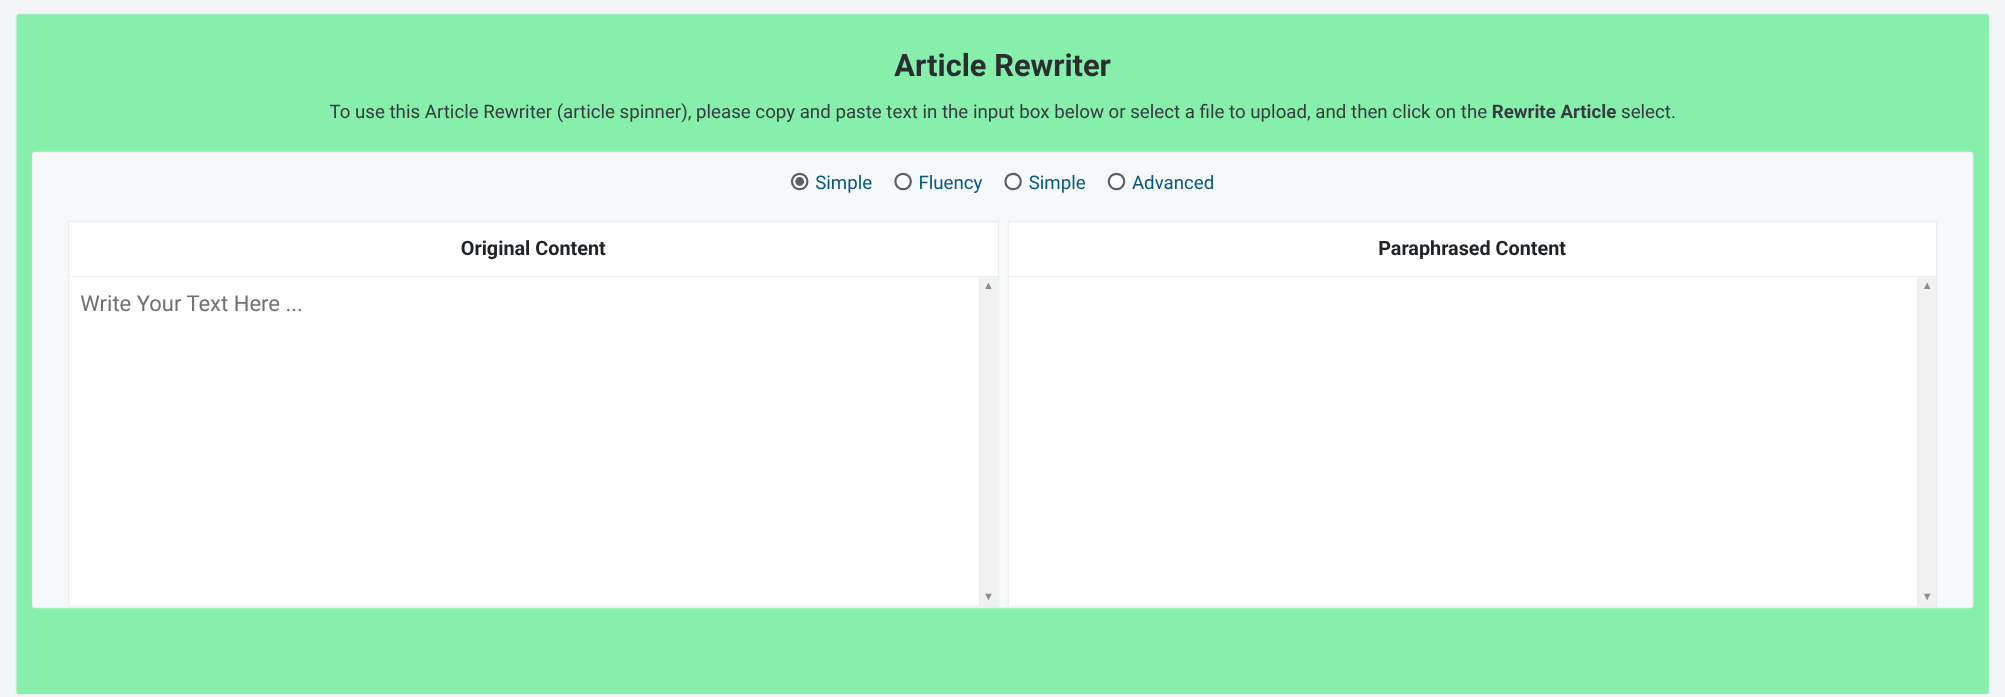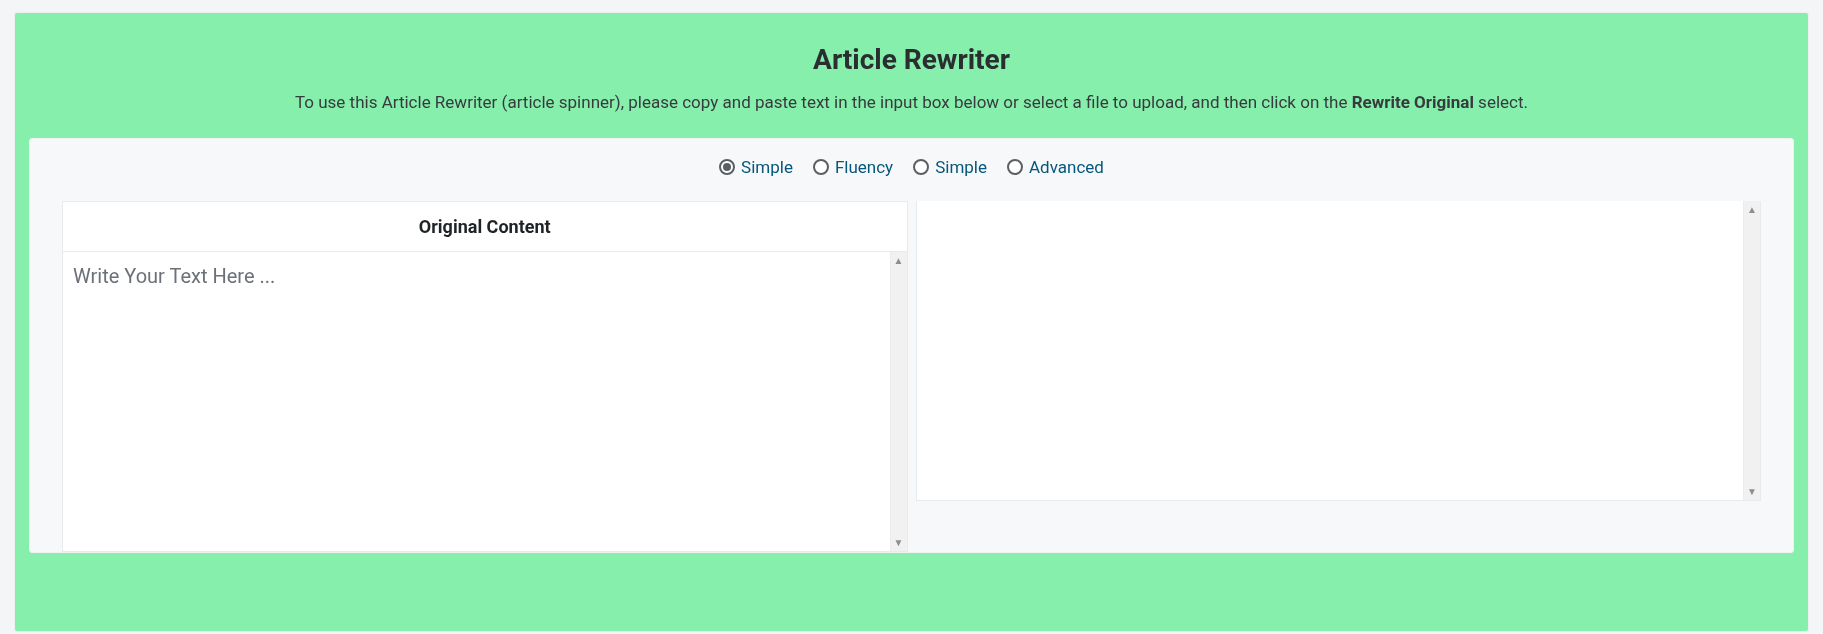--- a/index.html
+++ b/index.html
@@ -55,21 +55,20 @@
     .mode-row {
       display: flex;
       justify-content: center;
       align-items: center;
       gap: 20px;
       padding: 18px 0 24px 0;
     }
 
     .radio-option {
       display: inline-flex;
-      align-items: center;
       gap: 6px;
       cursor: pointer;
       font-size: 17px;
       color: #06577c;
       font-weight: 400;
     }
 
     .radio-circle {
       width: 16px;
       height: 16px;
@@ -171,21 +170,21 @@
     .scroll-arrow.bottom { bottom: 0; }
   </style>
 </head>
 <body>
 
 <div class="page-container">
 
   <div class="header-block">
     <h1 class="page-title">Article Rewriter</h1>
     <p class="page-subtitle">
-      <span>To use this Article Rewriter (article spinner), please copy and paste text in the input box below or select a file to upload, and then click on the </span><strong>Rewrite Original</strong><span> select.</span>
+      <span>To use this Article Rewriter (article spinner), please copy and paste text in the input box below or select a file to upload, and then click on the </span><strong>Rewrite Article</strong><span> select.</span>
     </p>
   </div>
 
   <div class="inner-area">
 
     <div class="mode-row">
 
       <label class="radio-option">
         <span class="radio-circle selected">
             <span class="radio-inner"></span>
@@ -217,20 +216,21 @@
         <div class="panel-body">
           <textarea class="textarea" placeholder="Write Your Text Here ..." style=""></textarea>
           <div class="scrollbar-track">
             <div class="scroll-arrow top">▲</div>
             <div class="scroll-arrow bottom">▼</div>
           </div>
         </div>
       </div>
 
       <div class="panel">
+        <div class="panel-header">Paraphrased Content</div>
         <div class="panel-body">
           <textarea class="textarea" readonly="" style=""></textarea>
           <div class="scrollbar-track">
             <div class="scroll-arrow top">▲</div>
             <div class="scroll-arrow bottom">▼</div>
           </div>
         </div>
       </div>
 
     </div>

